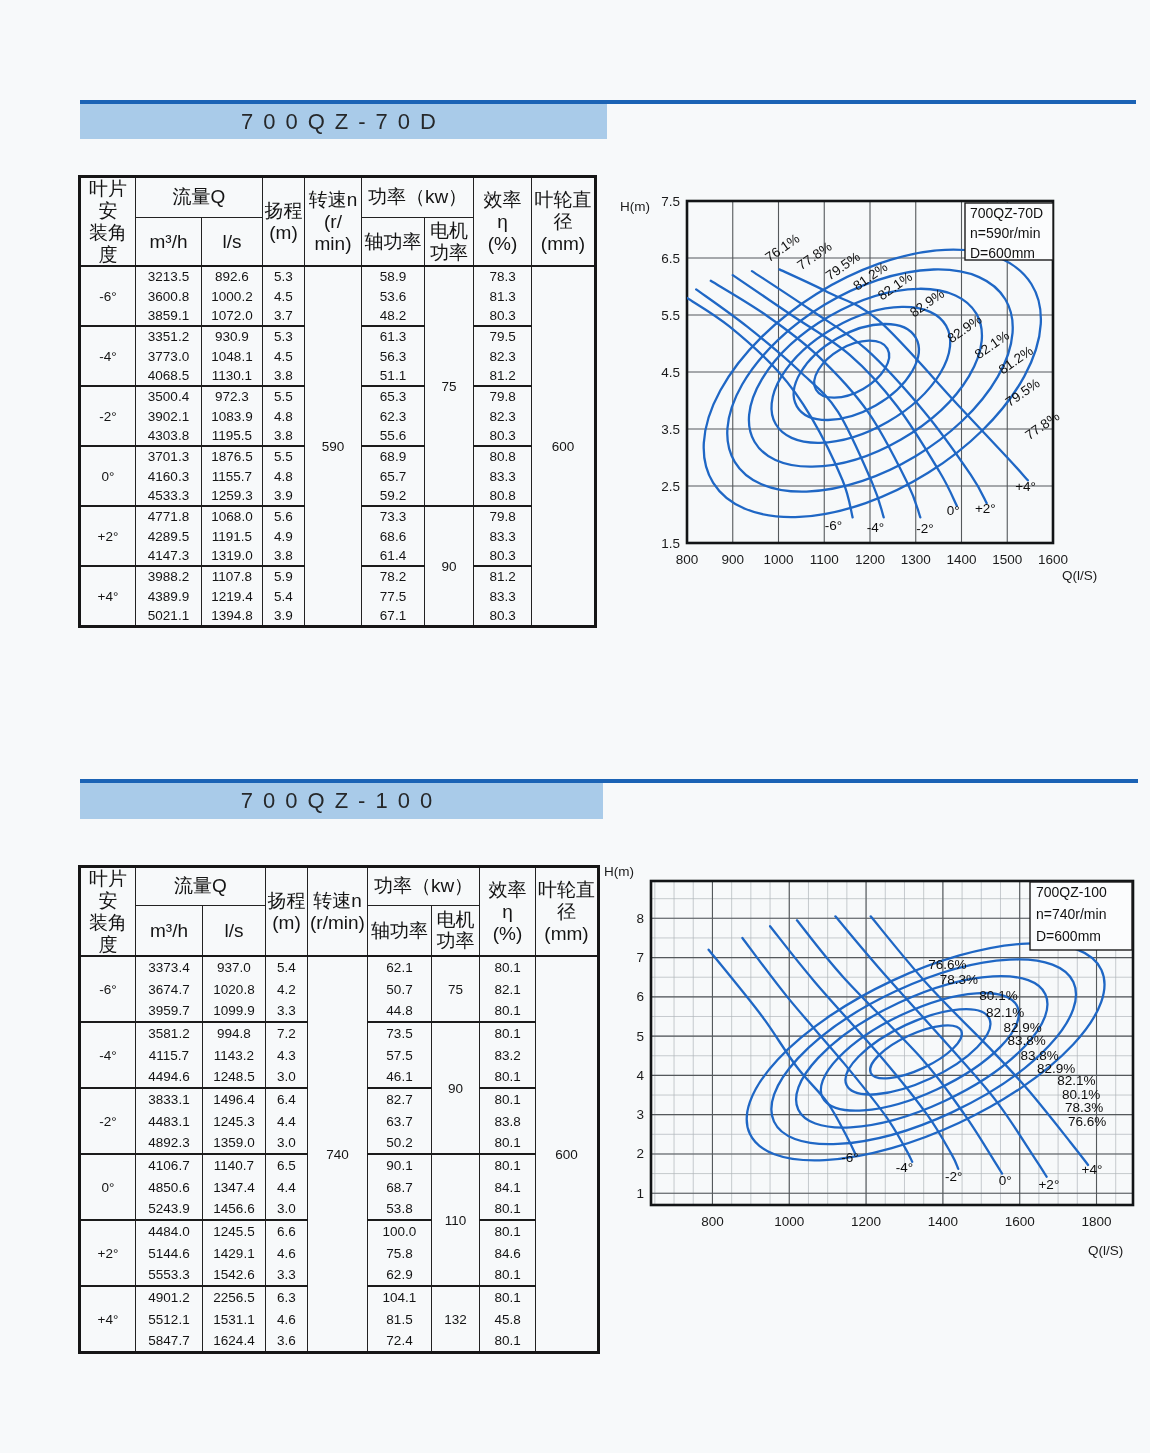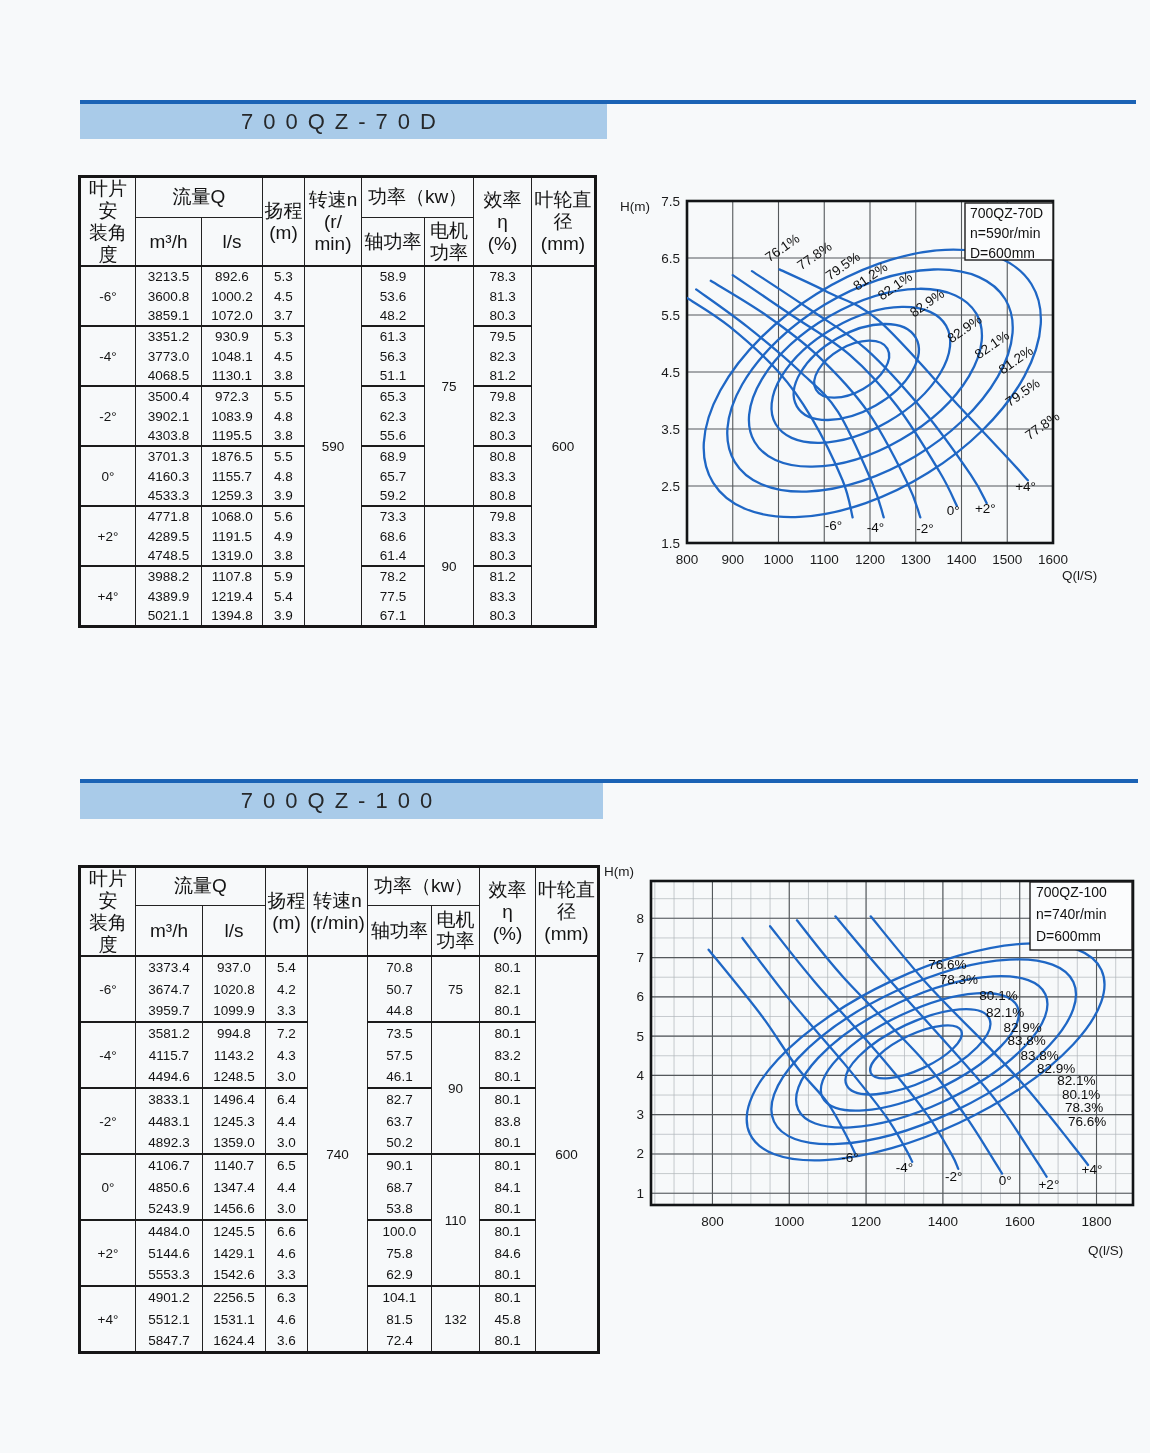--- a/index.html
+++ b/index.html
@@ -192,21 +192,21 @@
           <td>79.8</td>
         </tr>
         <tr>
           <td>4289.5</td>
           <td>1191.5</td>
           <td>4.9</td>
           <td>68.6</td>
           <td>83.3</td>
         </tr>
         <tr>
-          <td>4748.5</td>
+          <td>4147.3</td>
           <td>1319.0</td>
           <td>3.8</td>
           <td>61.4</td>
           <td>80.3</td>
         </tr>
         <tr class="grp">
           <td rowspan="3">+4°</td>
           <td>3988.2</td>
           <td>1107.8</td>
           <td>5.9</td>
@@ -354,21 +354,21 @@
 功率</th>
       </tr>
     </thead>
     <tbody>
         <tr class="grp">
           <td rowspan="3">-6°</td>
           <td>3373.4</td>
           <td>937.0</td>
           <td>5.4</td>
           <td rowspan="18">740</td>
-          <td>70.8</td>
+          <td>62.1</td>
           <td rowspan="3">75</td>
           <td>80.1</td>
           <td rowspan="18">600</td>
         </tr>
         <tr>
           <td>3674.7</td>
           <td>1020.8</td>
           <td>4.2</td>
           <td>50.7</td>
           <td>82.1</td>

